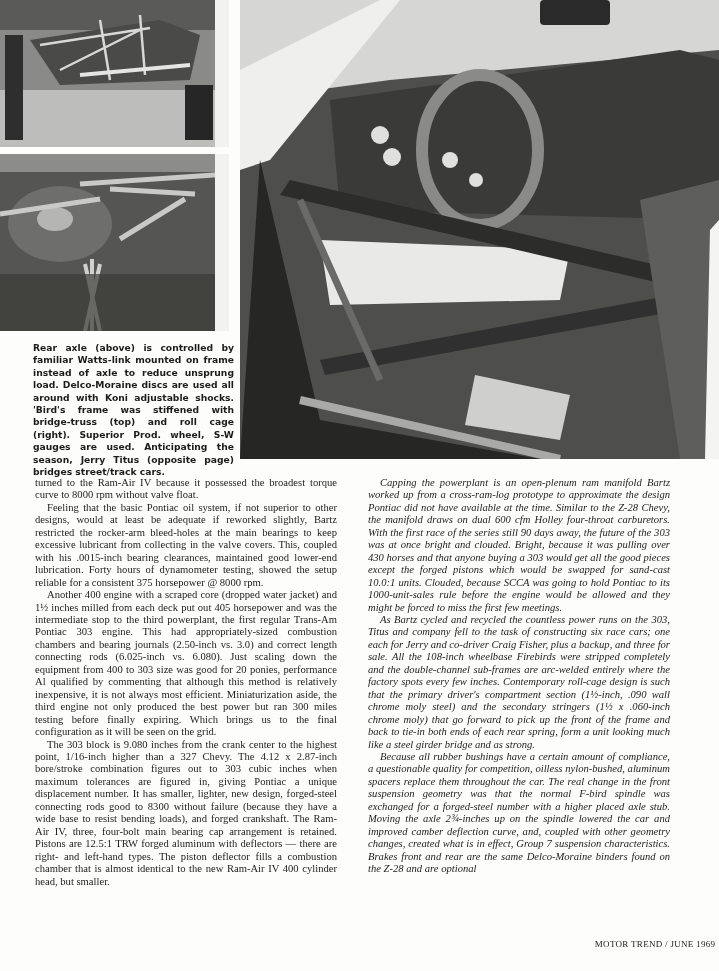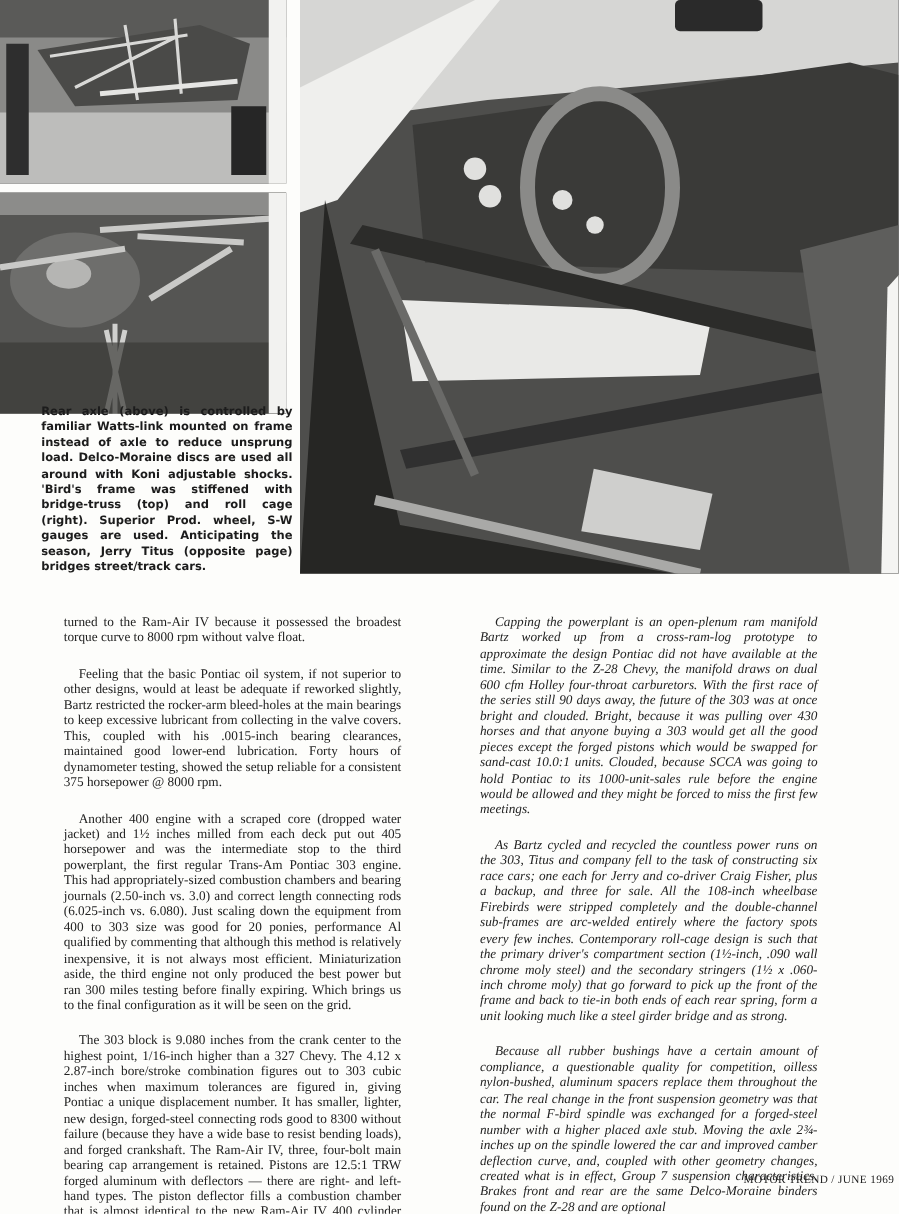--- a/index.html
+++ b/index.html
@@ -10,34 +10,34 @@
   }
   .photo {
     position: absolute; overflow: hidden; background: #6f6f6f;
   }
   .photo svg { display: block; width: 100%; height: 100%; }
   #photo-top { left: 0; top: 0; width: 229px; height: 147px; }
   #photo-mid { left: 0; top: 154px; width: 229px; height: 177px; }
   #photo-big { left: 240px; top: 0; width: 479px; height: 459px; }
 
   .caption {
-    position: absolute; left: 33px; top: 324px; width: 201px;
+    position: absolute; left: 33px; top: 342px; width: 201px;
     font-family: "DejaVu Sans", "Liberation Sans", sans-serif;
     font-size: 9.2px; line-height: 12.4px; font-weight: bold;
     text-align: justify; color: #1c1c1c;
   }
   .col {
     position: absolute; top: 477px; width: 302px;
     font-family: "Liberation Serif", "DejaVu Serif", serif;
     font-size: 10.6px; line-height: 12.45px; text-align: justify;
     color: #222;
   }
   #col-left { left: 35px; }
   #col-right { left: 368px; font-style: italic; }
-  .col p { margin: 16px; text-indent: 0; }
+  .col p { margin: 0; text-indent: 0; }
   .col p.ind { text-indent: 12px; }
   .footer {
     position: absolute; left: 544px; top: 938px; width: 190px;
     text-align: right; font-family: Liberation Serif, serif;
     font-size: 9px; letter-spacing: 0.3px; color: #222;
   }
   .footer .pg { font-weight: bold; margin-left: 8px; font-size: 10px; }
 </style>
 </head>
 <body>

